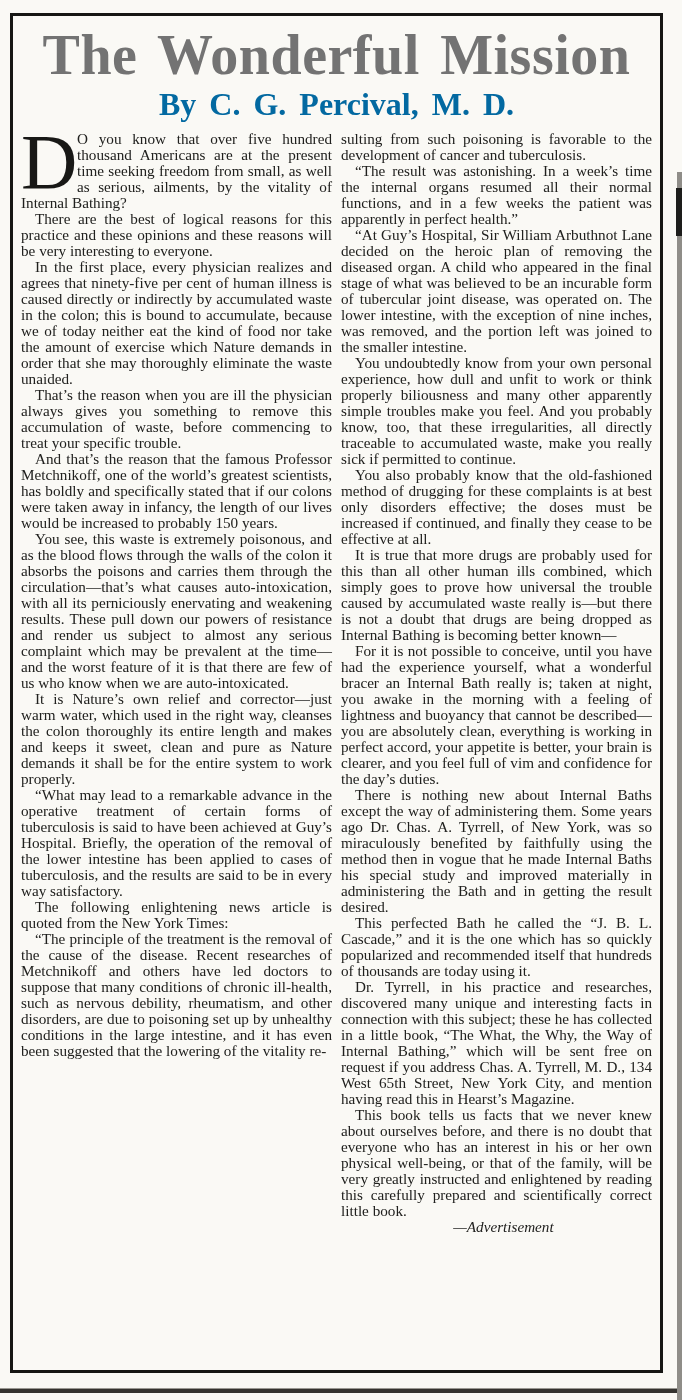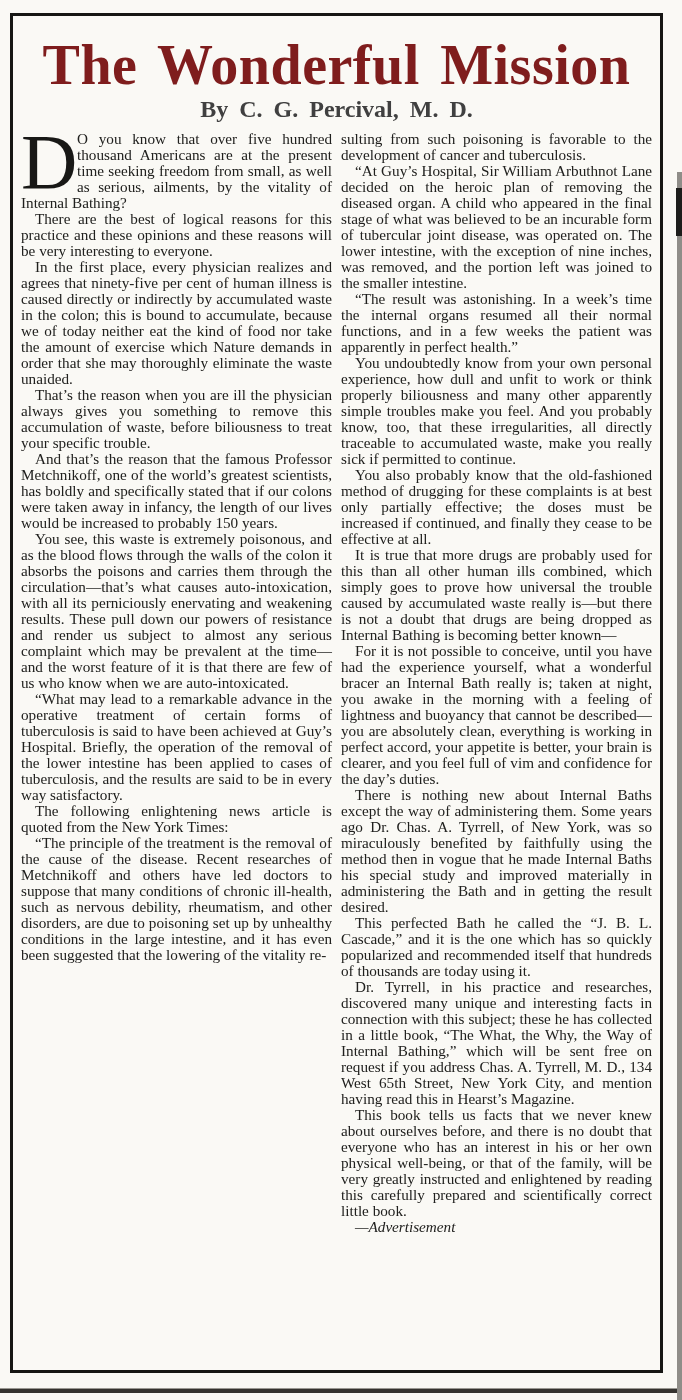--- a/index.html
+++ b/index.html
@@ -9,44 +9,44 @@
     font-family:"Liberation Serif","DejaVu Serif",serif;
     color:#20201e;
     -webkit-font-smoothing:antialiased;
   }
   .frame {
     position:absolute; left:10px; top:13px; width:653px; height:1360px;
     border:3px solid #161614; box-sizing:border-box;
     padding:4px 8px 0 8px; overflow:hidden;
   }
   .title {
-    margin:18px 0 0; text-align:center;
+    margin:8px 0 0; text-align:center;
     font-size:56px; line-height:54px; font-weight:bold;
-    letter-spacing:0.5px; word-spacing:6px; color:#7f1d1d;
+    letter-spacing:0.5px; word-spacing:6px; color:#737373;
   }
   .title .tl { display:block; white-space:nowrap; }
   .byline {
-    text-align:center; font-size:24px; font-weight:bold;
-    margin-top:4px; word-spacing:5px; color:#404040;
+    text-align:center; font-size:32px; font-weight:bold;
+    margin-top:4px; word-spacing:5px; color:#0369a1;
   }
   .columns {
     display:flex; gap:9px; margin-top:8px; height:1206px; overflow:hidden;
   }
   .col {
     flex:1 1 0; min-width:0; text-align:justify;
     font-size:15.2px; line-height:16px; letter-spacing:0px;
   }
   .col p { margin:0; text-indent:14px; }
   .col p.dropcap-para, .col p.no-indent { text-indent:0; }
   .dropcap {
     float:left; font-size:78px; line-height:60px;
     height:62px; width:52px; margin:1px 4px 0 0;
     font-weight:normal; color:#181816; text-align:left;
   }
-  .signoff { text-align:left; font-style:italic; text-indent:0; }
+  .signoff { text-align:center; font-style:italic; text-indent:0; }
   .bottom-rule {
     position:absolute; left:0; top:1388px; width:682px; height:4px;
     background:#35332f; border-top:1px solid #9a9892; box-sizing:content-box;
   }
   .edge-strip {
     position:absolute; right:0; top:172px; width:5px; height:1228px;
     background:#8f8d88;
   }
   .edge-blob {
     position:absolute; right:0; top:188px; width:6px; height:48px;
@@ -64,34 +64,35 @@
     </h1>
 
     <div class="byline">By C. G. Percival, M. D.</div>
 
     <div class="columns">
 
       <div class="col">
         <p class="dropcap-para"><span class="dropcap">D</span><span>O you know that over five hundred thousand Americans are at the present time seeking freedom from small, as well as serious, ailments, by the vitality of Internal Bathing?</span></p>
         <p>There are the best of logical reasons for this practice and these opinions and these reasons will be very interesting to everyone.</p>
         <p>In the first place, every physician realizes and agrees that ninety-five per cent of human illness is caused directly or indirectly by accumulated waste in the colon; this is bound to accumulate, because we of today neither eat the kind of food nor take the amount of exercise which Nature demands in order that she may thoroughly eliminate the waste unaided.</p>
-        <p>That’s the reason when you are ill the physician always gives you something to remove this accumulation of waste, before biliousness to treat your specific trouble.</p>
+        <p>That’s the reason when you are ill the physician always gives you something to remove this accumulation of waste, before commencing to treat your specific trouble.</p>
         <p>And that’s the reason that the famous Professor Metchnikoff, one of the world’s greatest scientists, has boldly and specifically stated that if our colons were taken away in infancy, the length of our lives would be increased to probably 150 years.</p>
         <p>You see, this waste is extremely poisonous, and as the blood flows through the walls of the colon it absorbs the poisons and carries them through the circulation—that’s what causes auto-intoxication, with all its perniciously enervating and weakening results. These pull down our powers of resistance and render us subject to almost any serious complaint which may be prevalent at the time—and the worst feature of it is that there are few of us who know when we are auto-intoxicated.</p>
+        <p>It is Nature’s own relief and corrector—just warm water, which used in the right way, cleanses the colon thoroughly its entire length and makes and keeps it sweet, clean and pure as Nature demands it shall be for the entire system to work properly.</p>
         <p>“What may lead to a remarkable advance in the operative treatment of certain forms of tuberculosis is said to have been achieved at Guy’s Hospital. Briefly, the operation of the removal of the lower intestine has been applied to cases of tuberculosis, and the results are said to be in every way satisfactory.</p>
         <p>The following enlightening news article is quoted from the New York Times:</p>
         <p>“The principle of the treatment is the removal of the cause of the disease. Recent researches of Metchnikoff and others have led doctors to suppose that many conditions of chronic ill-health, such as nervous debility, rheumatism, and other disorders, are due to poisoning set up by unhealthy conditions in the large intestine, and it has even been suggested that the lowering of the vitality re-</p>
       </div>
 
       <div class="col">
         <p class="no-indent">sulting from such poisoning is favorable to the development of cancer and tuberculosis.</p>
+        <p>“The result was astonishing. In a week’s time the internal organs resumed all their normal functions, and in a few weeks the patient was apparently in perfect health.”</p>
         <p>“At Guy’s Hospital, Sir William Arbuthnot Lane decided on the heroic plan of removing the diseased organ. A child who appeared in the final stage of what was believed to be an incurable form of tubercular joint disease, was operated on. The lower intestine, with the exception of nine inches, was removed, and the portion left was joined to the smaller intestine.</p>
-        <p>“The result was astonishing. In a week’s time the internal organs resumed all their normal functions, and in a few weeks the patient was apparently in perfect health.”</p>
         <p>You undoubtedly know from your own personal experience, how dull and unfit to work or think properly biliousness and many other apparently simple troubles make you feel. And you probably know, too, that these irregularities, all directly traceable to accumulated waste, make you really sick if permitted to continue.</p>
-        <p>You also probably know that the old-fashioned method of drugging for these complaints is at best only partially effective; the doses must be increased if continued, and finally they cease to be effective at all.</p>
+        <p>You also probably know that the old-fashioned method of drugging for these complaints is at best only disorders effective; the doses must be increased if continued, and finally they cease to be effective at all.</p>
         <p>It is true that more drugs are probably used for this than all other human ills combined, which simply goes to prove how universal the trouble caused by accumulated waste really is—but there is not a doubt that drugs are being dropped as Internal Bathing is becoming better known—</p>
         <p>For it is not possible to conceive, until you have had the experience yourself, what a wonderful bracer an Internal Bath really is; taken at night, you awake in the morning with a feeling of lightness and buoyancy that cannot be described—you are absolutely clean, everything is working in perfect accord, your appetite is better, your brain is clearer, and you feel full of vim and confidence for the day’s duties.</p>
         <p>There is nothing new about Internal Baths except the way of administering them. Some years ago Dr. Chas. A. Tyrrell, of New York, was so miraculously benefited by faithfully using the method then in vogue that he made Internal Baths his special study and improved materially in administering the Bath and in getting the result desired.</p>
         <p>This perfected Bath he called the “J. B. L. Cascade,” and it is the one which has so quickly popularized and recommended itself that hundreds of thousands are today using it.</p>
         <p>Dr. Tyrrell, in his practice and researches, discovered many unique and interesting facts in connection with this subject; these he has collected in a little book, “The What, the Why, the Way of Internal Bathing,” which will be sent free on request if you address Chas. A. Tyrrell, M. D., 134 West 65th Street, New York City, and mention having read this in Hearst’s Magazine.</p>
         <p>This book tells us facts that we never knew about ourselves before, and there is no doubt that everyone who has an interest in his or her own physical well-being, or that of the family, will be very greatly instructed and enlightened by reading this carefully prepared and scientifically correct little book.</p>
         <p class="signoff">—Advertisement</p>
       </div>
 
     </div>

